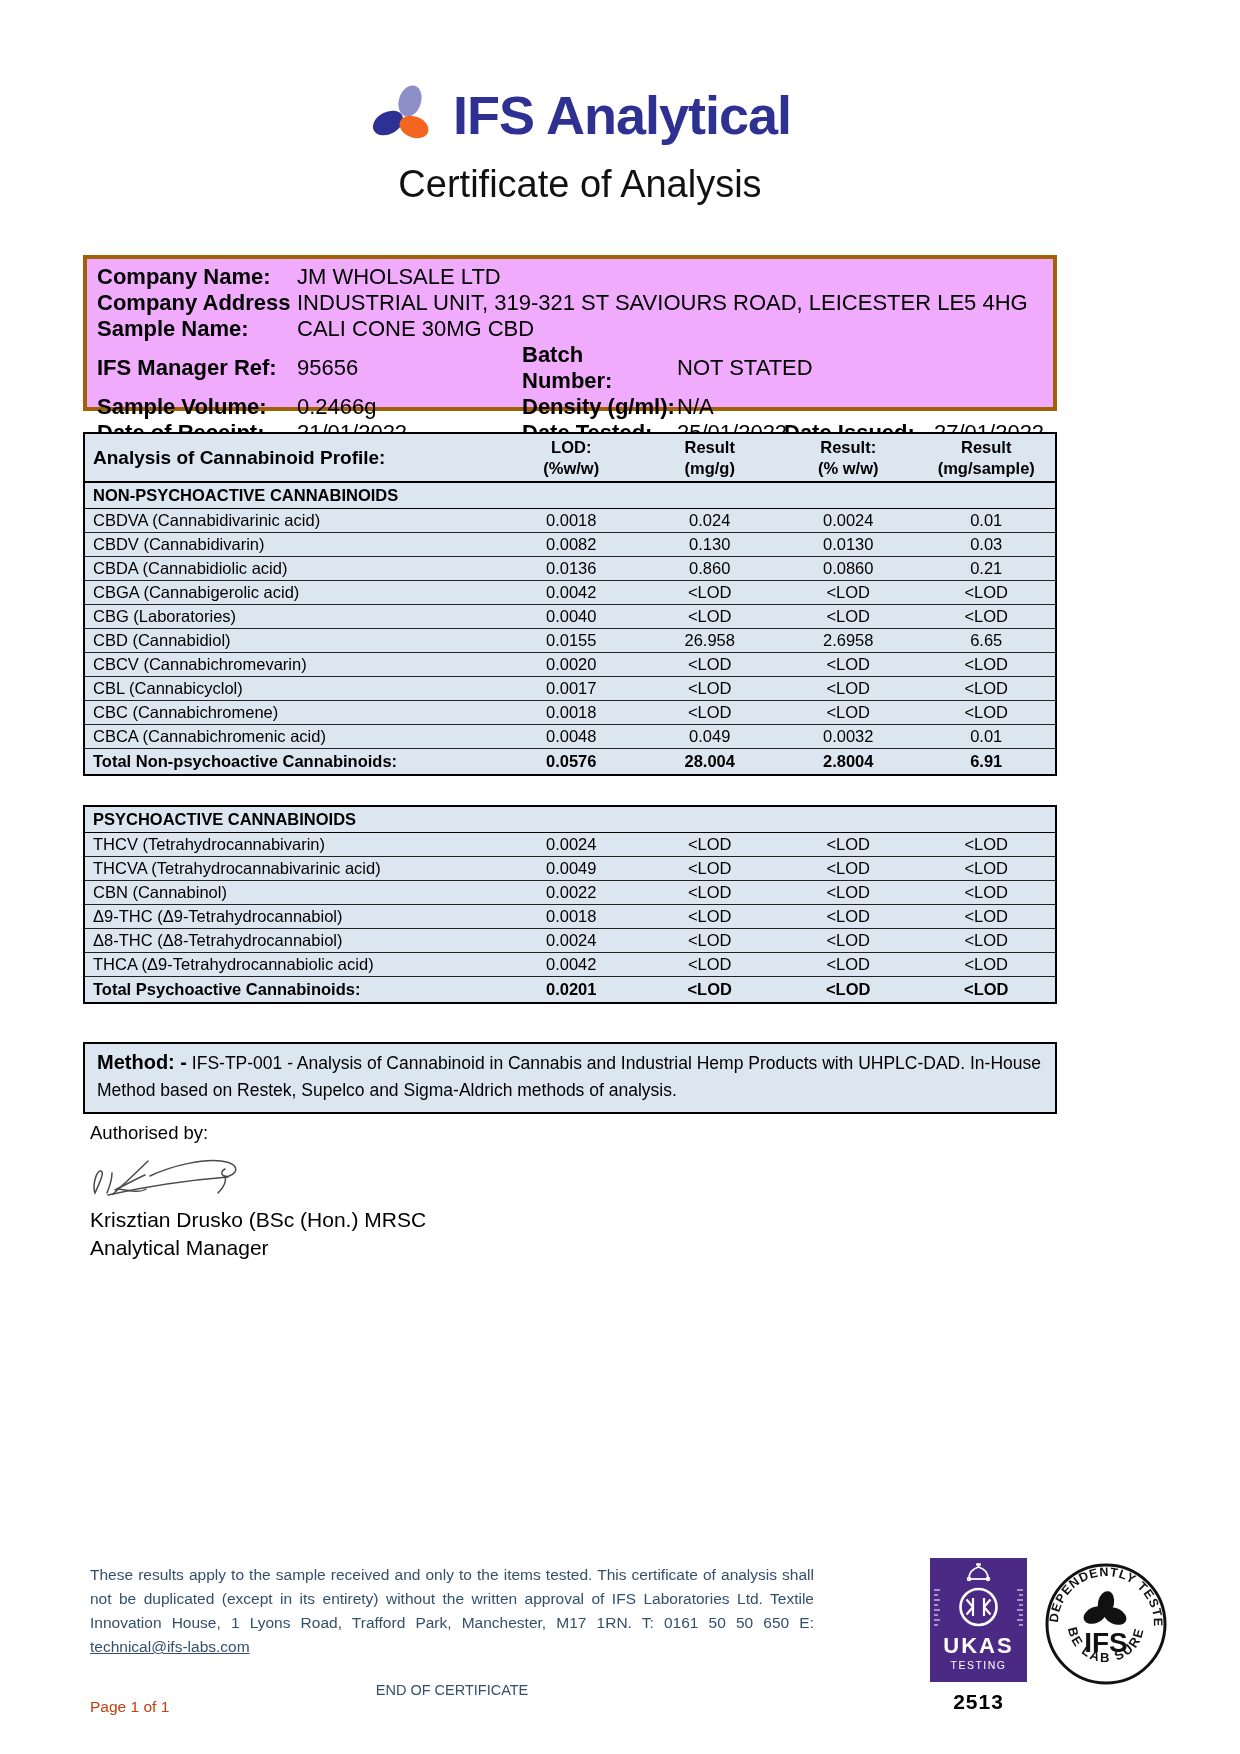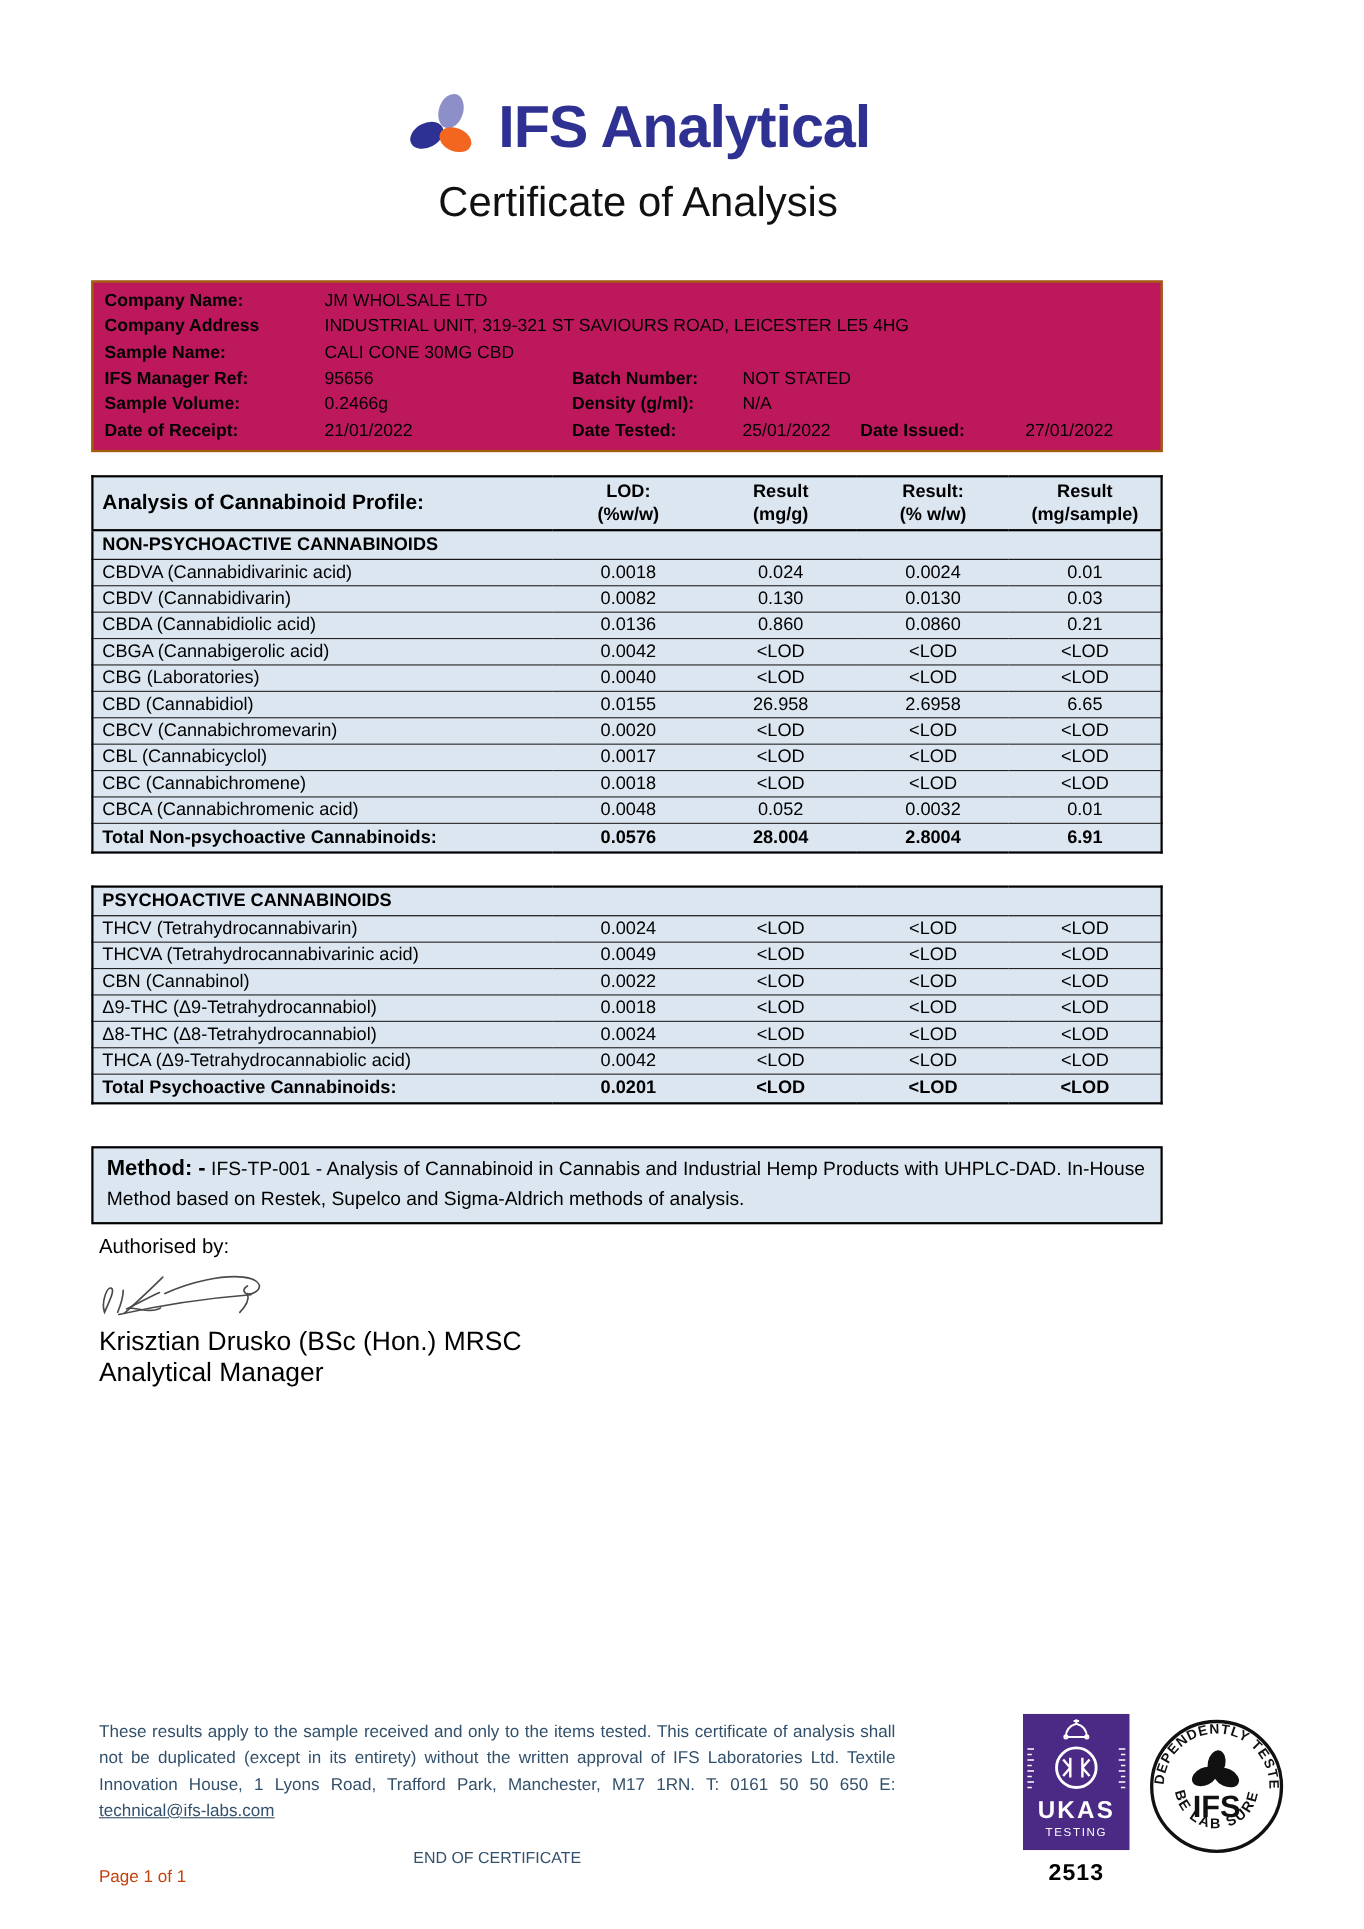--- a/index.html
+++ b/index.html
@@ -15,23 +15,23 @@
     display:flex; align-items:center; justify-content:center; gap:14px;
   }
   .brand-name { font-size:54px; font-weight:bold; color:#2e3192; letter-spacing:-1px; }
   .doc-title {
     position:absolute; top:163px; left:0; width:1160px; text-align:center;
     font-size:38px; font-weight:400; color:#111;
   }
   
   .info-box {
     position:absolute; left:83px; top:255px; width:974px; height:156px;
-    background:#be185d; border:2px solid #a16207; padding:5px 0;
+    background:#f0abfc; border:4px solid #a16207; padding:5px 0;
     display:grid; grid-template-rows:repeat(6,1fr);
-    font-size:16px;
+    font-size:22px;
   }
   .info-row { display:grid; grid-template-columns:200px 225px 155px 107px 150px 1fr; align-items:center; padding:0 10px; }
   .info-label { font-weight:bold; }
   .span-rest { grid-column:2 / 7; }
   .span-two { grid-column:4 / 7; }
   
   .data-table {
     position:absolute; left:83px; width:974px; border-collapse:collapse;
     background:#dce6f1; border:2.5px solid #000; font-size:16.5px;
   }
@@ -48,21 +48,21 @@
   
   .method-box {
     position:absolute; left:83px; top:1042px; width:974px;
     background:#dce6f1; border:2.5px solid #000; padding:5px 12px 8px 12px;
     font-size:17.5px; line-height:27px;
   }
   .method-label { font-weight:bold; font-size:20px; }
   
   .auth-heading { position:absolute; left:90px; top:1122px; font-size:18.5px; }
   .signature { position:absolute; left:88px; top:1148px; }
-  .auth-name { position:absolute; left:90px; top:1206px; font-size:24px; line-height:28px; }
+  .auth-name { position:absolute; left:90px; top:1206px; font-size:21px; line-height:28px; }
   
   .footer-text {
     position:absolute; left:90px; top:1563px; width:724px;
     font-size:15.5px; line-height:24px; color:#33506b; text-align:justify;
   }
   .footer-text a { color:#33506b; text-decoration:underline; }
   .end-cert { position:absolute; left:90px; top:1682px; width:724px; text-align:center; font-size:14.5px; color:#33506b; }
   .page-num { position:absolute; left:90px; top:1698px; font-size:15.5px; color:#c2410c; }
   .ukas-wrap { position:absolute; left:930px; top:1558px; width:97px; text-align:center; }
   .ukas-number { font-size:21px; font-weight:bold; color:#000; margin-top:4px; letter-spacing:1px; }
@@ -222,21 +222,21 @@
           <td>CBC (Cannabichromene)</td>
           <td class="num">0.0018</td>
           <td class="num">&lt;LOD</td>
           <td class="num">&lt;LOD</td>
           <td class="num">&lt;LOD</td>
         </tr>
 
         <tr class="row-h">
           <td>CBCA (Cannabichromenic acid)</td>
           <td class="num">0.0048</td>
-          <td class="num">0.052</td>
+          <td class="num">0.049</td>
           <td class="num">0.0032</td>
           <td class="num">0.01</td>
         </tr>
       </tbody>
     <tbody>
       <tr class="total-row">
         <td>Total Non-psychoactive Cannabinoids:</td>
         <td class="num">0.0576</td>
         <td class="num">28.004</td>
         <td class="num">2.8004</td>

